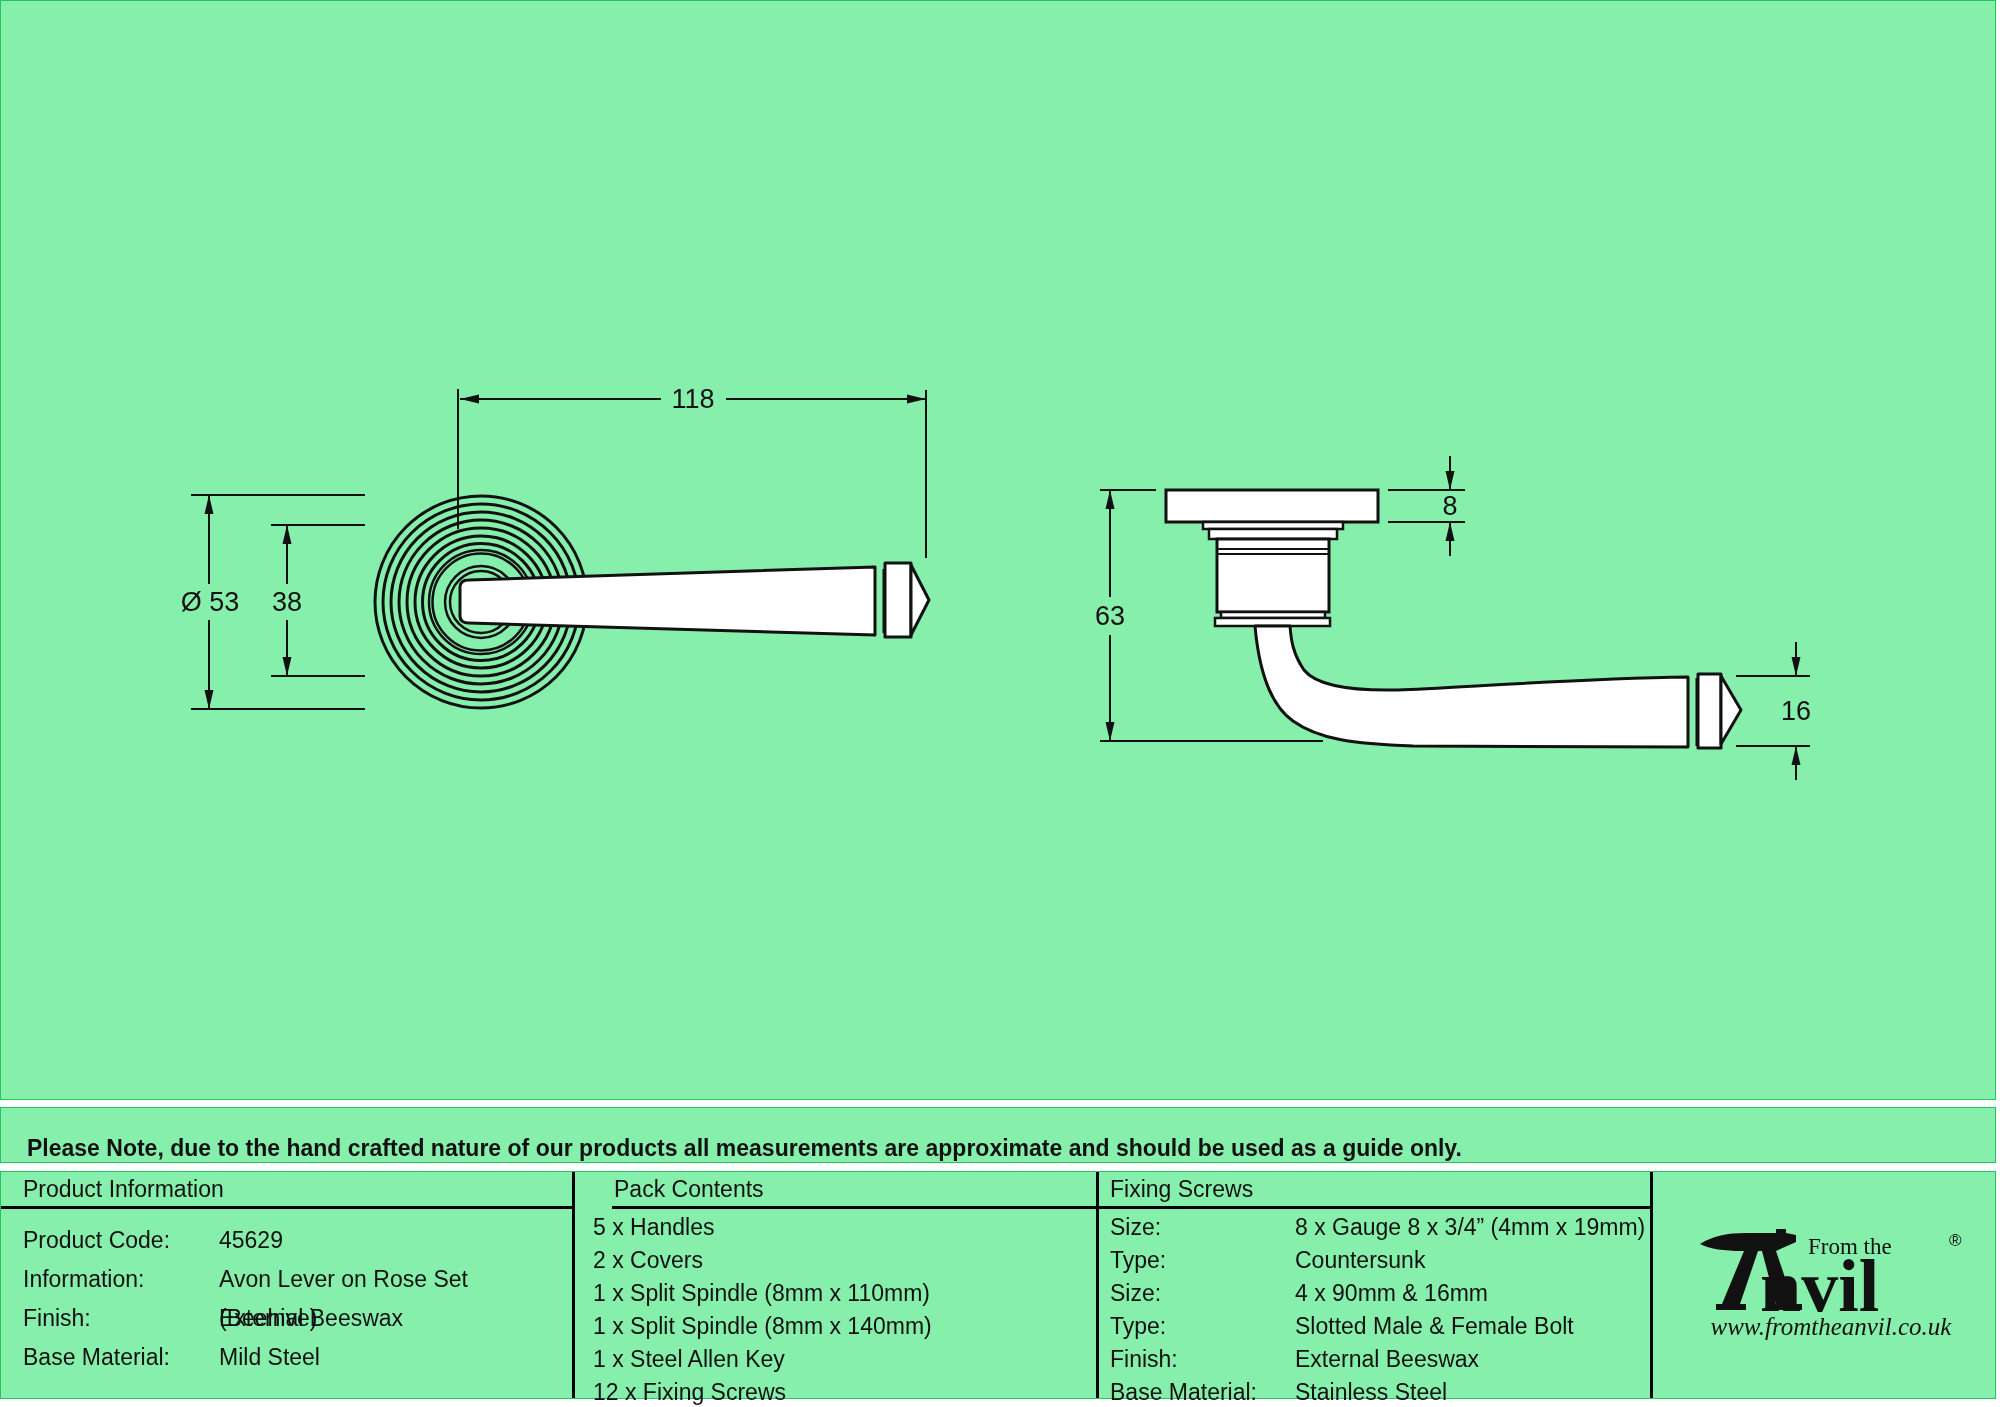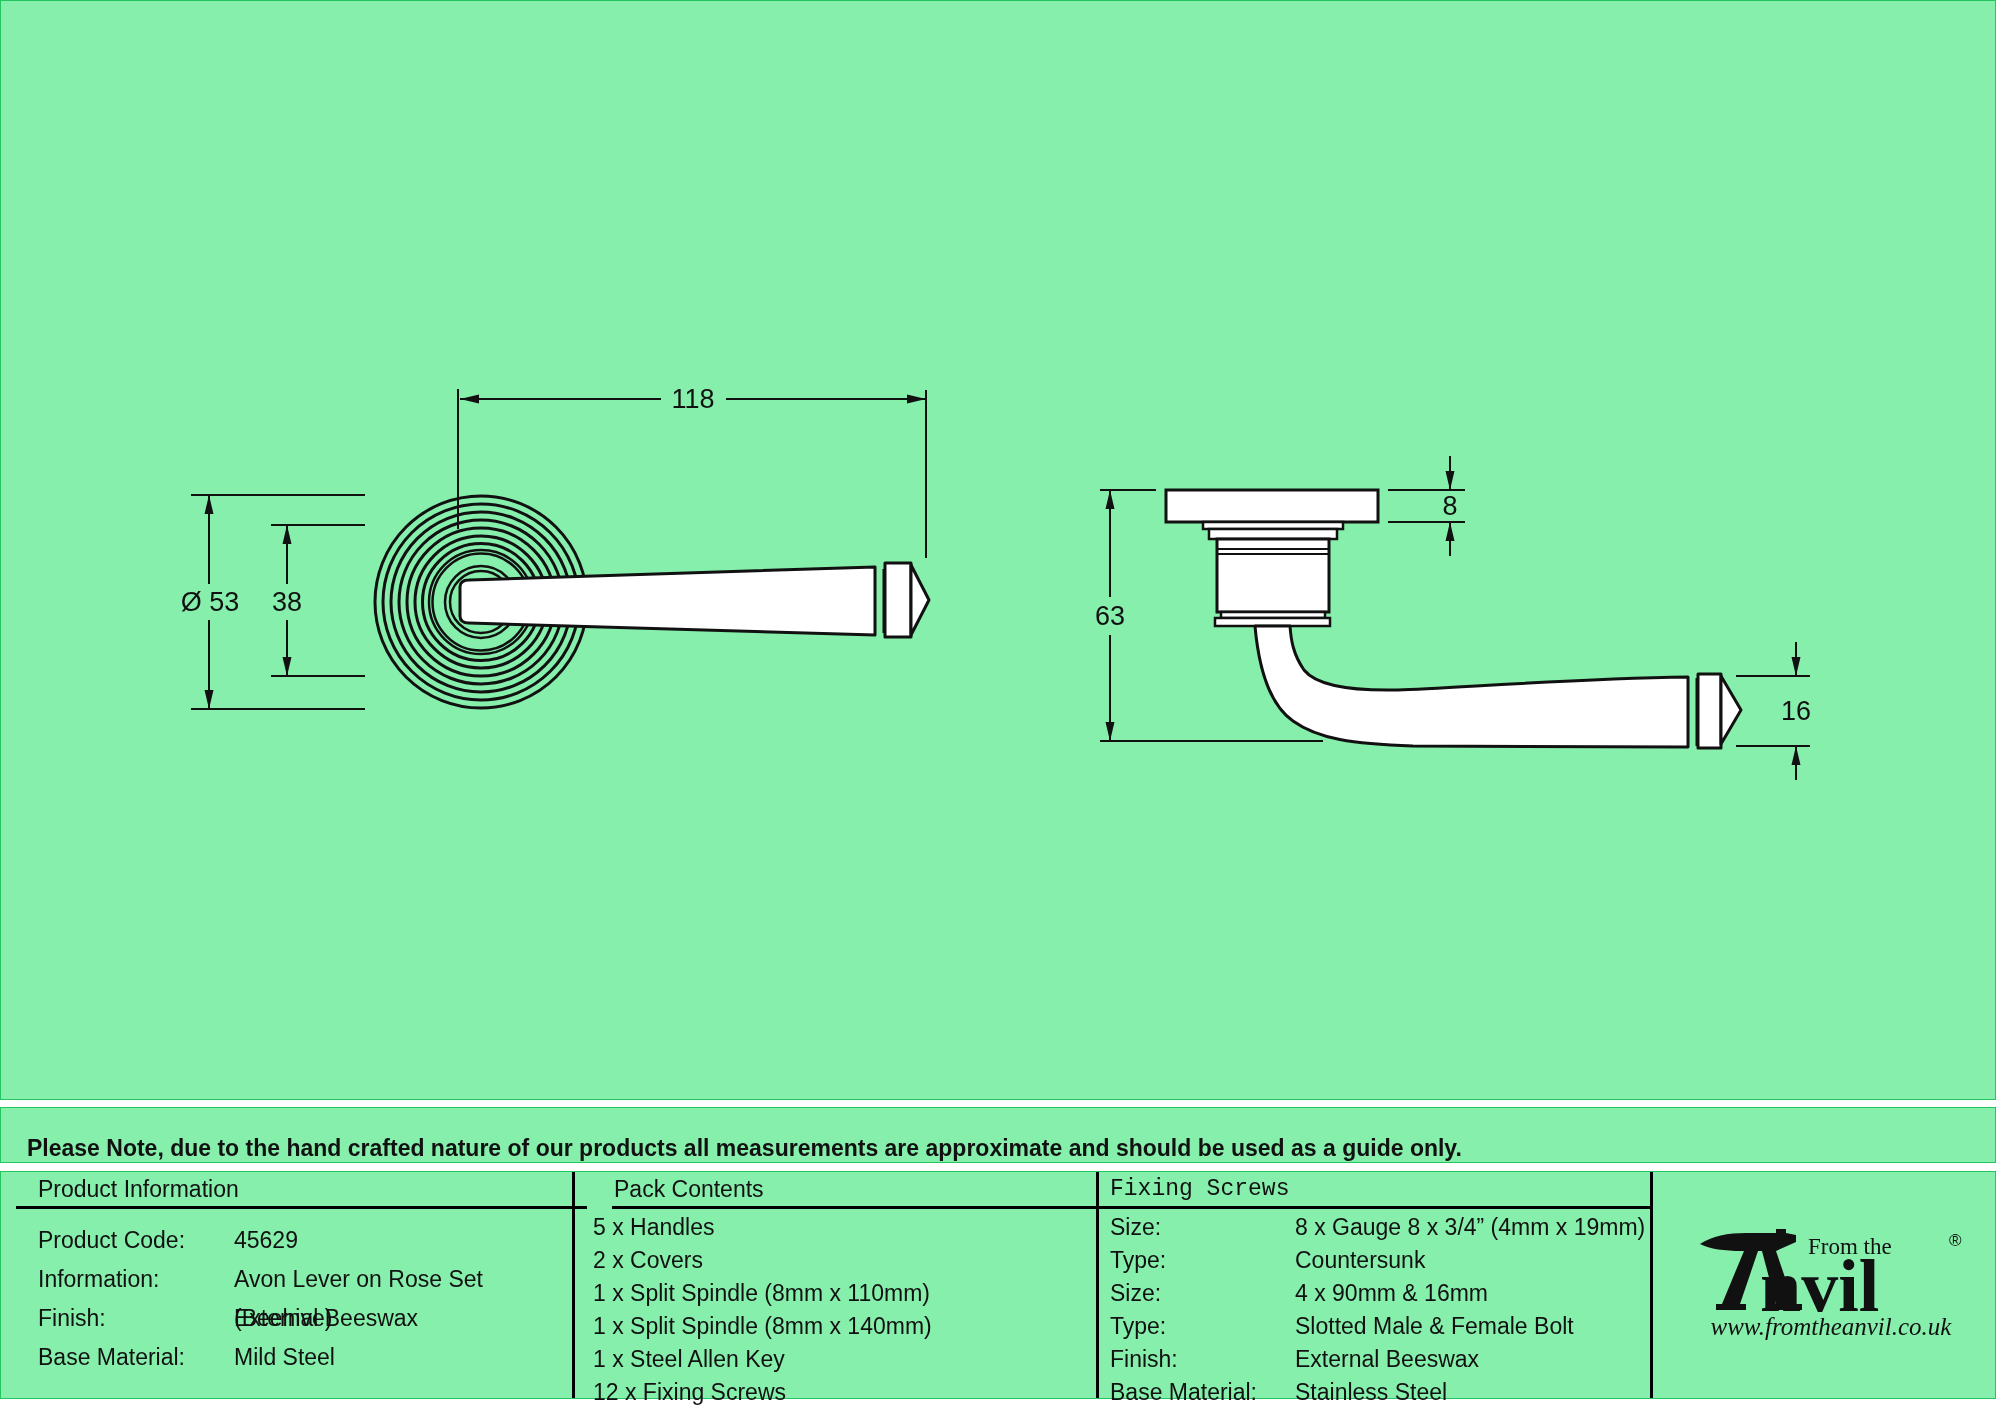--- a/index.html
+++ b/index.html
@@ -16,21 +16,21 @@
   .cell-body{position:relative;font-size:23px;}
   .kv-row{position:relative;}
   .kv-row .val{position:absolute;}
   .col-product .cell-header{padding-left:22px;}
   .col-product .cell-body{padding:12px 0 0 22px;}
   .col-product .kv-row{line-height:39px;}
   .col-product .val{left:196px;}
   .col-pack .cell-header{padding-left:2px;margin-left:37px;}
   .col-pack .cell-body{padding:2px 0 0 18px;}
   .col-pack .pc-item{line-height:33px;}
-  .col-fix .cell-header{padding-left:11px;font-family:Liberation Mono, monospace;}
+  .col-fix .cell-header{padding-left:11px;}
   .col-fix .cell-body{padding:2px 0 0 11px;}
   .col-fix .kv-row{line-height:33px;}
   .col-fix .val{left:185px;}
   .logo-cell{display:flex;align-items:center;justify-content:center;padding-left:24px;}
   .dim-text{font-size:27px;fill:#111;font-family:"Liberation Sans","DejaVu Sans",sans-serif;}
   .logo-serif{font-family:"Liberation Serif","DejaVu Serif",serif;}
 </style>
 </head>
 <body>
 
@@ -147,21 +147,21 @@
     </g>
   </svg>
 </div>
 
 <div class="section note-section">
   <div class="note-text">Please Note, due to the hand crafted nature of our products all measurements are approximate and should be used as a guide only.</div>
 </div>
 
 <div class="section table-section">
 
-  <div class="tcol col-product" style="left:0;width:571px;margin-left:15px;">
+  <div class="tcol col-product" style="left:0;width:571px;">
     <div class="cell-header">Product Information</div>
     <div class="cell-body">
       <div class="kv-row">
         <span class="lbl">Product Code:</span>
         <span class="val">45629</span>
       </div>
       <div class="kv-row">
         <span class="lbl">Information:</span>
         <span class="val">Avon Lever on Rose Set (Beehive)</span>
       </div>

